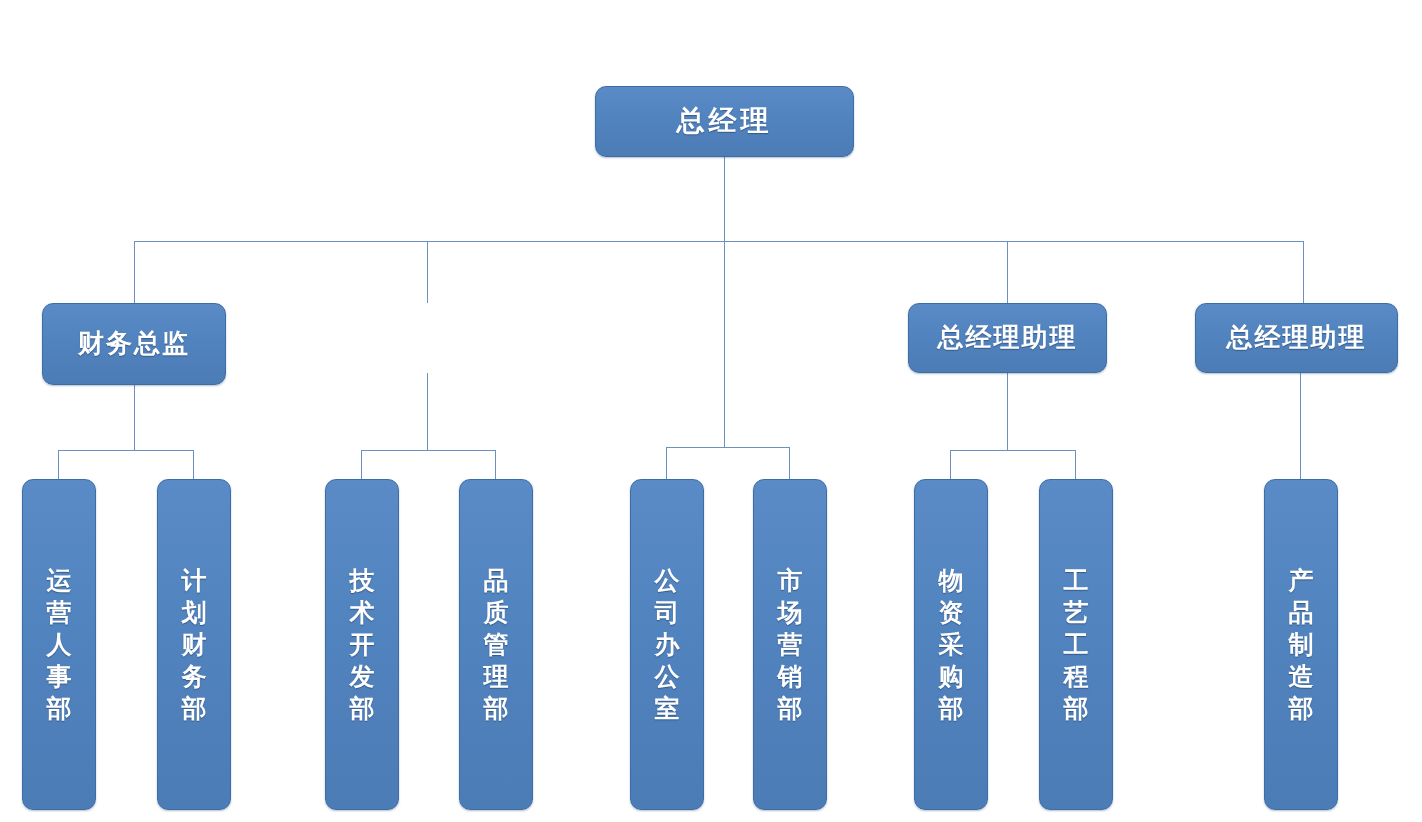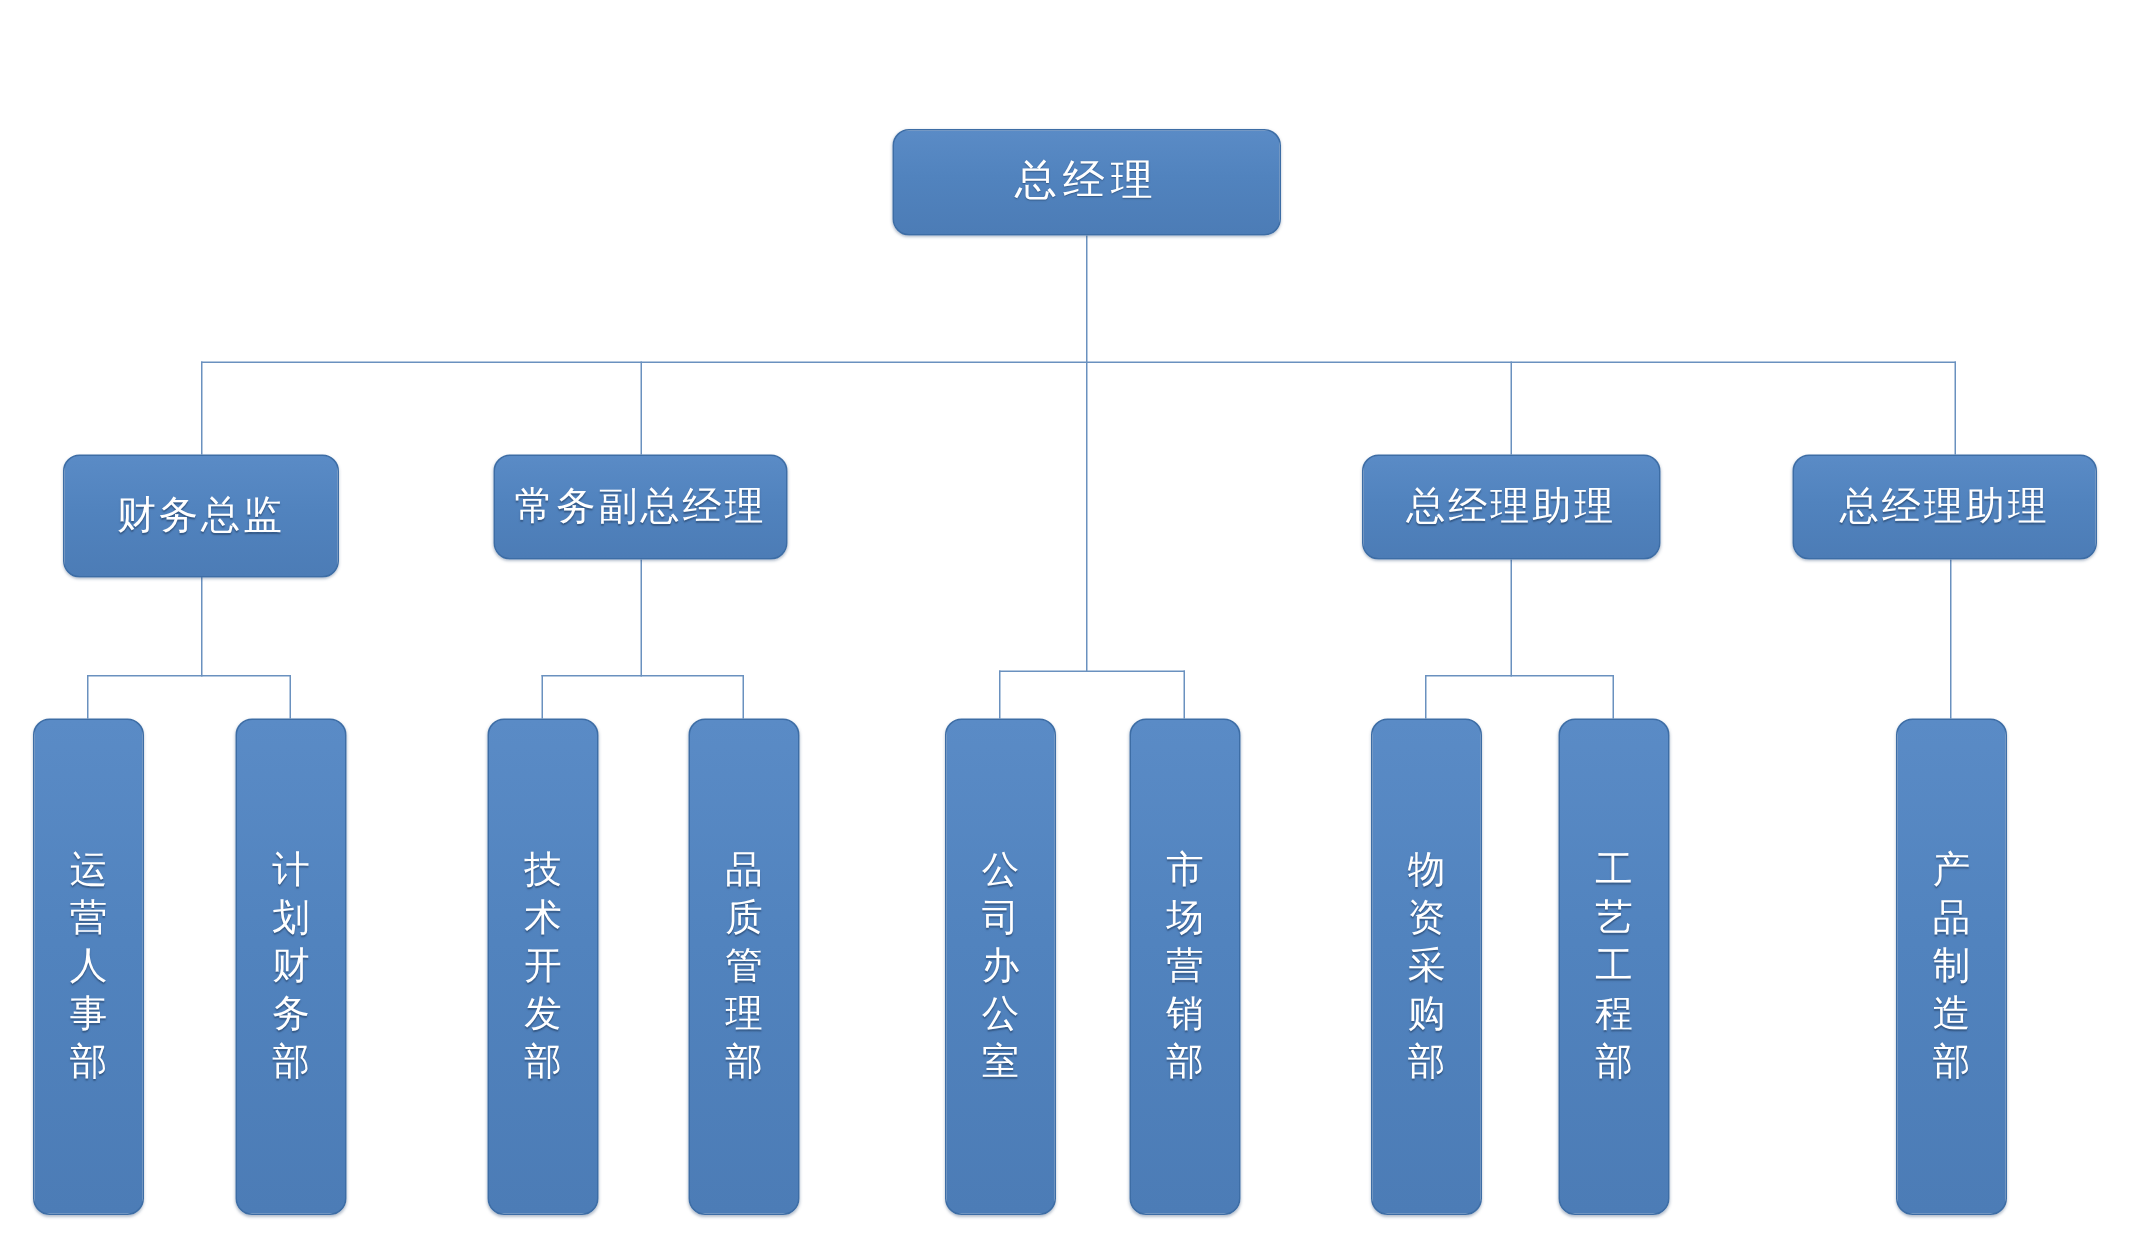--- a/index.html
+++ b/index.html
@@ -10,20 +10,21 @@
   }
   body {
     font-family: "Liberation Serif", "DejaVu Serif", serif;
   }
   #org-chart {
     position: relative;
     width: 1422px;
     height: 822px;
     background: #ffffff;
     overflow: hidden;
+    font-weight: bold;
   }
 
   
   .node {
     position: absolute;
     box-sizing: border-box;
     background: linear-gradient(180deg, #5a8bc6 0%, #5183be 45%, #4c7cb6 100%);
     border: 1px solid #3d6da5;
     border-radius: 11px;
     color: #ffffff;
@@ -106,23 +107,20 @@
   <div class="conn v" style="left:1300px; top:373px; height:106px;"></div>
 
   <div class="node horizontal root" style="left:595px; top:86px; width:259px; height:71px;">
     <span class="label">总经理</span>
   </div>
 
   <div class="node horizontal" style="left:42px; top:303px; width:184px; height:82px;">
     <span class="label">财务总监</span>
   </div>
 
-  <div class="node horizontal" style="left:329px; top:303px; width:196px; height:70px;">
-    <span class="label">常务副总经理</span>
-  </div>
 
   <div class="node horizontal" style="left:908px; top:303px; width:199px; height:70px;">
     <span class="label">总经理助理</span>
   </div>
 
   <div class="node horizontal" style="left:1195px; top:303px; width:203px; height:70px;">
     <span class="label">总经理助理</span>
   </div>
 
   <div class="node vertical" style="left:22px; top:479px; width:74px; height:331px;">

